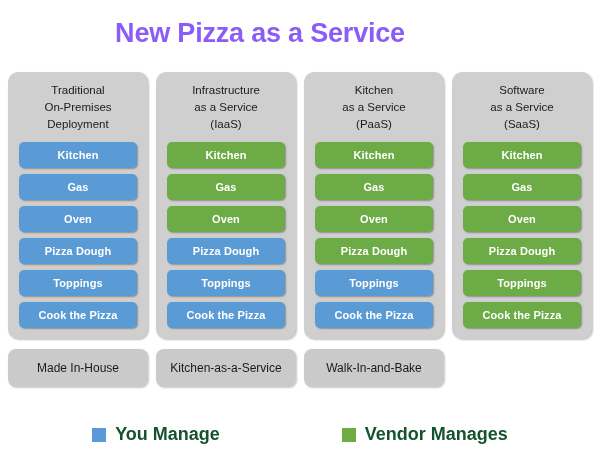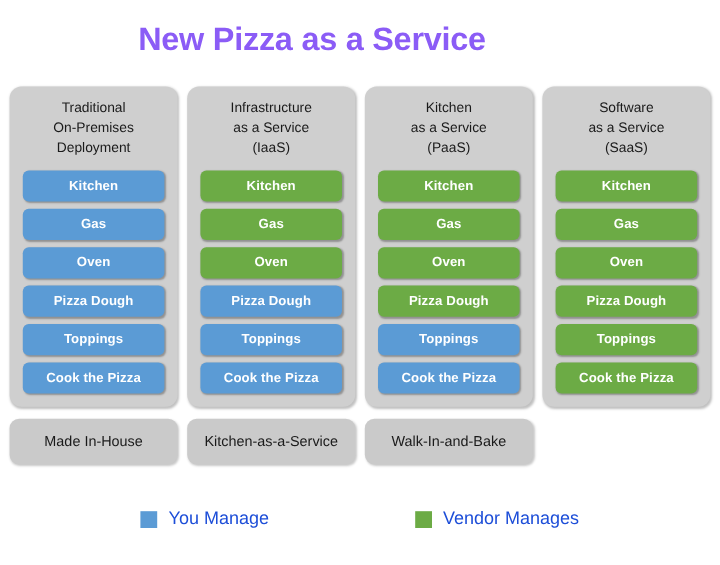--- a/index.html
+++ b/index.html
@@ -111,23 +111,23 @@
     gap: 9px;
   }
   .legend-swatch {
     width: 14px;
     height: 14px;
     display: block;
   }
   .legend-swatch.blue  { background: #5b9bd5; }
   .legend-swatch.green { background: #6cab45; }
   .legend-label {
-    font-size: 15px;
-    font-weight: normal;
-    color: #1d4ed8;
+    font-size: 18px;
+    font-weight: bold;
+    color: #14532d;
   }
 </style>
 </head>
 <body>
 
 <div id="page-title">New Pizza as a Service</div>
 
 <div id="columns">
     <div class="column">
       <div class="card">

